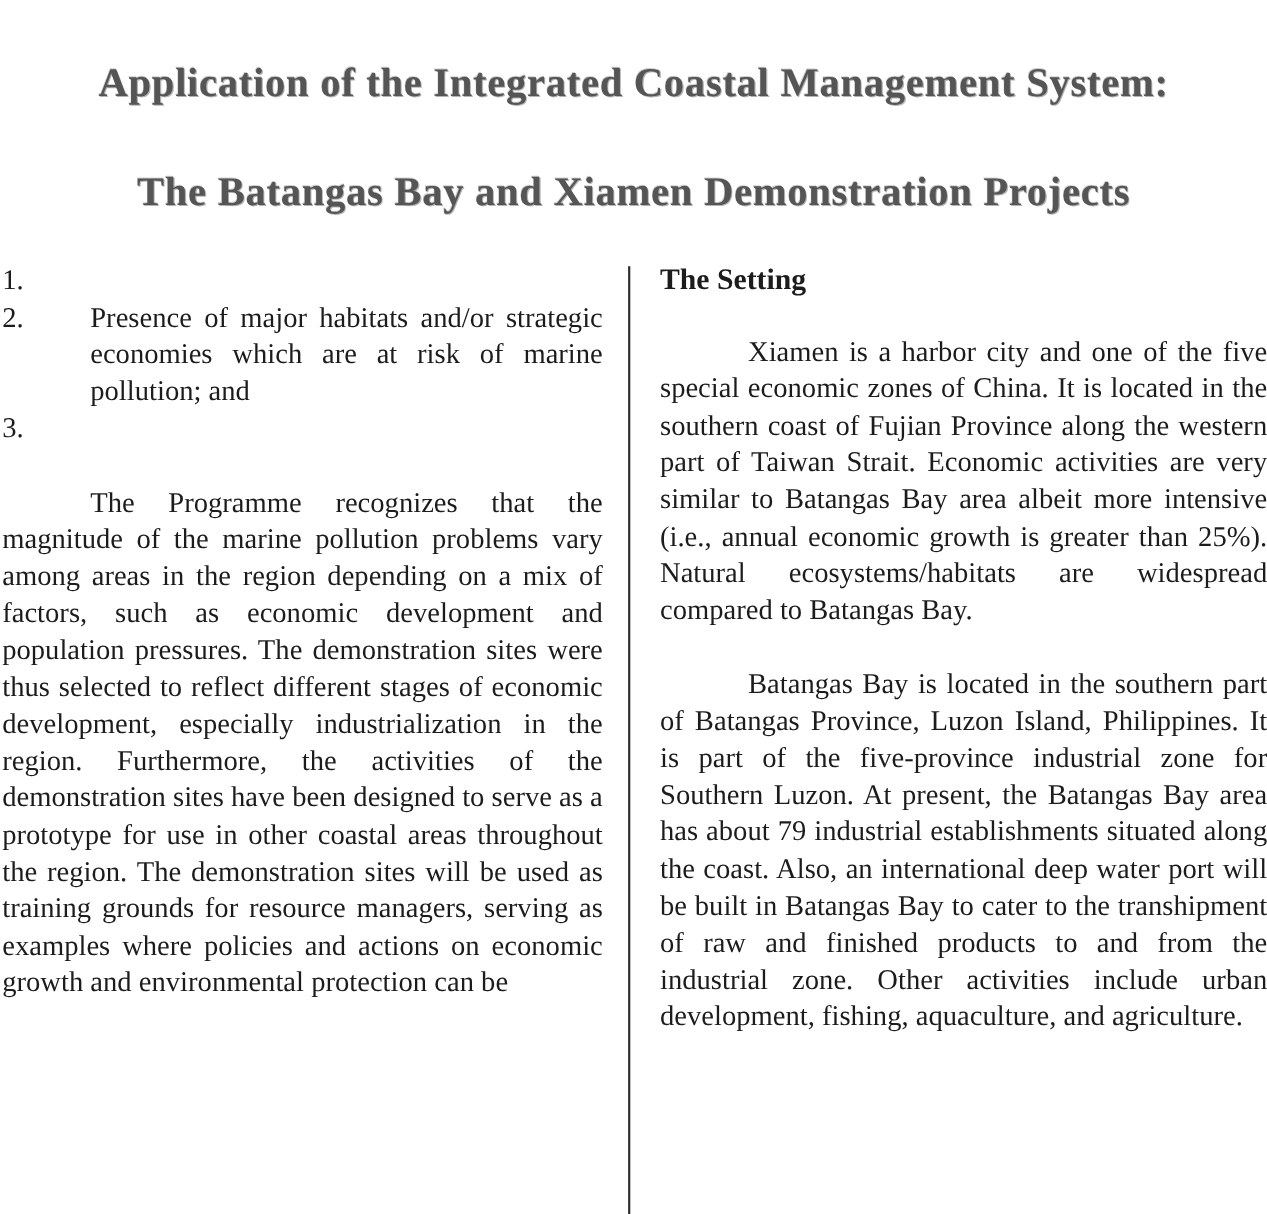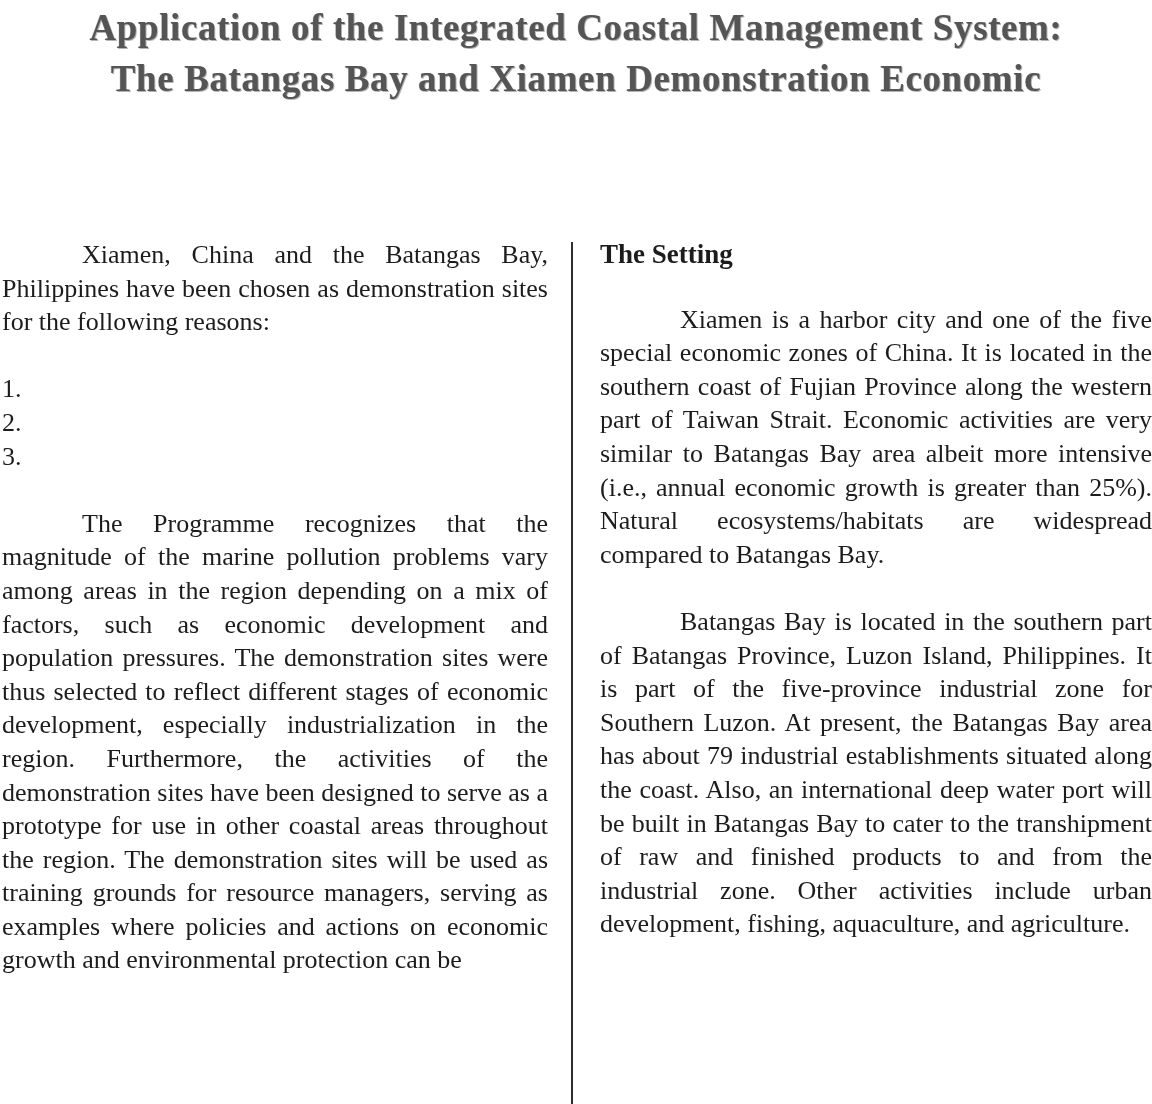--- a/index.html
+++ b/index.html
@@ -30,20 +30,21 @@
     text-align: center;
   }
   .title-line {
     font-size: 37px;
     line-height: 51px;
     font-weight: bold;
     color: #555555;
     letter-spacing: 0.6px;
     text-shadow: 1px 1px 0 rgba(40,40,40,0.35), -0.5px -0.5px 0 rgba(60,60,60,0.25);
     white-space: nowrap;
+    margin-top: 48px;
   }
 
   
   .column {
     position: absolute;
     top: 238px;
     font-size: 26px;
     line-height: 33.6px;
     text-align: justify;
     hyphens: none;
@@ -87,34 +88,34 @@
     text-align: left;
   }
 </style>
 </head>
 <body>
 
 <div class="page">
 
   <header class="title-block">
     <div class="title-line">Application of the Integrated Coastal Management System:</div>
-    <div class="title-line">The Batangas Bay and Xiamen Demonstration Economic</div>
+    <div class="title-line">The Batangas Bay and Xiamen Demonstration Projects</div>
   </header>
 
   <div class="divider"></div>
 
   <section class="column col-left">
-    <p class="para indent">Xiamen, China and the Batangas Bay, Philippines have been chosen as demonstration sites for the following reasons:</p>
 
     <div class="reasons">
       <div class="reason-row">
         <span class="reason-num">1.</span>
       </div>
       <div class="reason-row">
         <span class="reason-num">2.</span>
+        <span class="reason-text">Presence of major habitats and/or strategic economies which are at risk of marine pollution; and</span>
       </div>
       <div class="reason-row">
         <span class="reason-num">3.</span>
       </div>
     </div>
 
     <p class="para indent last">The Programme recognizes that the magnitude of the marine pollution problems vary among areas in the region depending on a mix of factors, such as economic development and population pressures.  The demonstration sites were thus selected to reflect different stages of economic development, especially industrialization in the region.  Furthermore, the activities of the demonstration sites have been designed to serve as a prototype for use in other coastal areas throughout the region.  The demonstration sites will be used as training grounds for resource managers, serving as examples where policies and actions on economic growth and environmental protection can be</p>
   </section>
 
   <section class="column col-right">

